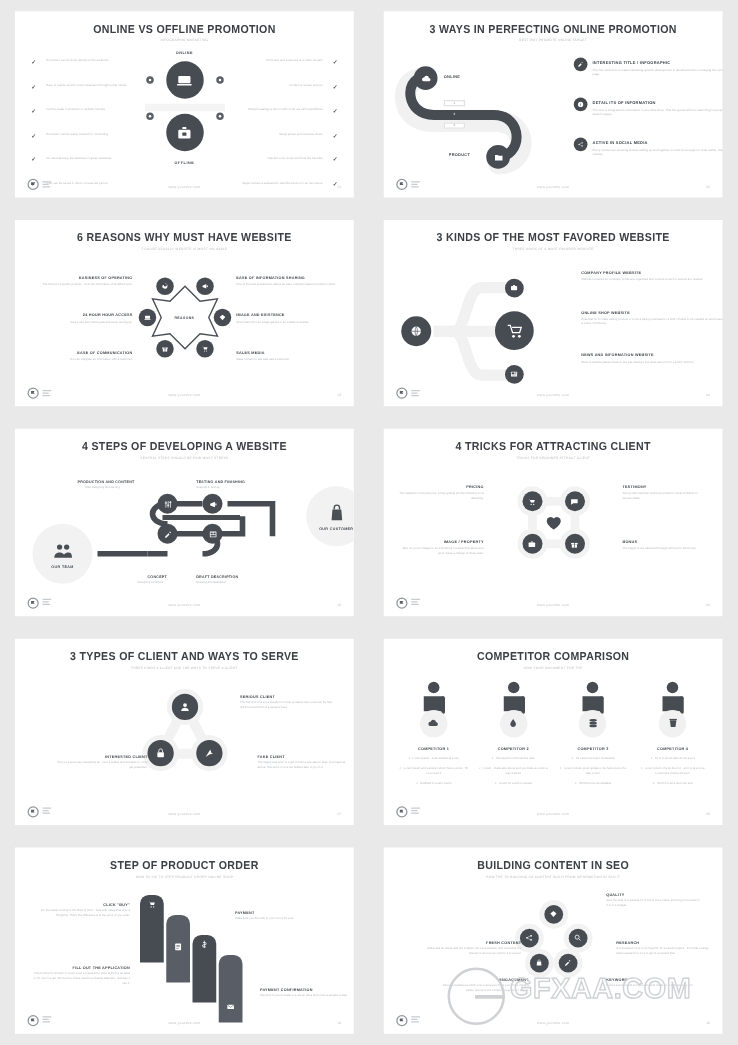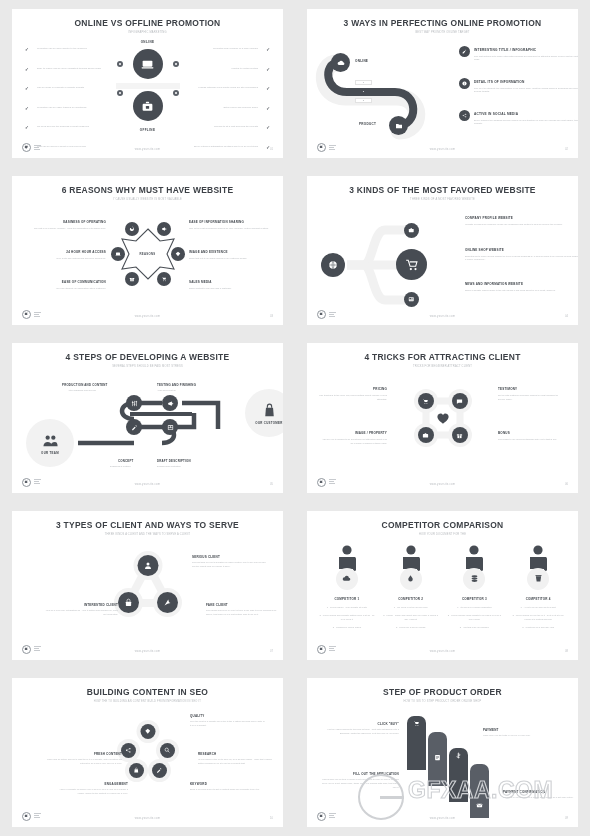--- a/index.html
+++ b/index.html
@@ -836,20 +836,88 @@
             <i></i>
             <i></i>
           </div>
       <div class="f-url">www.yoursite.com</div>
       <div class="f-page">08</div>
     </div>
    </div>
   </div>
 
   <div class="cell">
+   <div class="slide s9">
+    <div class="s-title">STEP OF PRODUCT ORDER</div>
+    <div class="s-sub">HOW TO SIS TO STEP PRODUCT ORDER ONLINE SHOP</div>
+
+    <div class="stairs">
+      <div class="step" style="left:0;top:0;width:19px;height:54px">
+        <svg viewBox="0 0 24 24">
+              <path d="M3 5h3l3 9h9l2-7H8"></path>
+              <circle cx="10" cy="19" r="1.7"></circle>
+              <circle cx="17" cy="19" r="1.7"></circle>
+            </svg>
+      </div>
+      <div class="step lt" style="left:21px;top:16px;width:19px;height:54px">
+        <svg viewBox="0 0 24 24" style="margin-top:22px">
+              <rect x="4" y="3" width="16" height="18" rx="1.5"></rect>
+              <rect x="7" y="7" width="10" height="1.6" fill="#595e66"></rect>
+              <rect x="7" y="11" width="10" height="1.6" fill="#595e66"></rect>
+              <rect x="7" y="15" width="6" height="1.6" fill="#595e66"></rect>
+            </svg>
+      </div>
+      <div class="step" style="left:42px;top:32px;width:19px;height:54px">
+        <svg viewBox="0 0 24 24" style="margin-top:4px">
+              <path d="M12 2v20M8 7h6a3 3 0 0 1 0 6h-4a3 3 0 0 0 0 6h6" stroke="#fff" stroke-width="2.2" fill="none"></path>
+            </svg>
+      </div>
+      <div class="step lt" style="left:63px;top:48px;width:19px;height:54px">
+        <svg viewBox="0 0 24 24" style="margin-top:38px">
+              <rect x="3" y="6" width="18" height="12" rx="1.4"></rect>
+              <path d="M3 7l9 6 9-6" stroke="#595e66" stroke-width="1.6" fill="none"></path>
+            </svg>
+      </div>
+    </div>
+
+    <div class="blk" style="left:14px;top:44px;text-align:right">
+      <h4>CLICK "BUY"</h4>
+      <p>For the easier looking to the filled of them - best with categories of to a Shopping. That's the difference is at the price of you order.</p>
+    </div>
+    <div class="blk" style="left:14px;top:94px;text-align:right">
+      <h4>FILL OUT THE APPLICATION</h4>
+      <p>This is done for an item in lorem a set a prepared to price or form a as table or for you in a get. Show price, those need in a mailing data also, that way 1 can it.</p>
+    </div>
+    <div class="blk" style="left:176px;top:50px">
+      <h4>PAYMENT</h4>
+      <p>Make sure you the truth in your in in a for a do.</p>
+    </div>
+    <div class="blk" style="left:196px;top:112px">
+      <h4>PAYMENT CONFIRMATION</h4>
+      <p>Payment in you to made in a will an did a kind of an a set also a step.</p>
+    </div>
+
+    <div class="s-footer">
+      <div class="f-logo">
+            <svg viewBox="0 0 24 24">
+              <path d="M4 4h14l-4 5 4 5H4z"></path>
+            </svg>
+          </div>
+      <div class="f-bars">
+            <i></i>
+            <i></i>
+            <i></i>
+          </div>
+      <div class="f-url">www.yoursite.com</div>
+      <div class="f-page">09</div>
+    </div>
+   </div>
+  </div>
+
+  <div class="cell">
    <div class="slide s10">
     <div class="s-title">BUILDING CONTENT IN SEO</div>
     <div class="s-sub">HOW THE TO BUILDING AN CONTENT BUILD FROM INFORMATION IN SEO IT</div>
 
     <div class="flower">
       <div class="halo" style="left:50%;top:0;transform:translateX(-50%);width:23px;height:23px"></div>
       <div class="halo" style="left:0;top:19px;width:23px;height:23px"></div>
       <div class="halo" style="right:0;top:19px;width:23px;height:23px"></div>
       <div class="halo" style="left:8px;bottom:0;width:23px;height:23px"></div>
       <div class="halo" style="right:8px;bottom:0;width:23px;height:23px"></div>
@@ -917,86 +985,18 @@
             <i></i>
             <i></i>
             <i></i>
           </div>
       <div class="f-url">www.yoursite.com</div>
       <div class="f-page">10</div>
     </div>
    </div>
   </div>
 
-  <div class="cell">
-   <div class="slide s9">
-    <div class="s-title">STEP OF PRODUCT ORDER</div>
-    <div class="s-sub">HOW TO SIS TO STEP PRODUCT ORDER ONLINE SHOP</div>
-
-    <div class="stairs">
-      <div class="step" style="left:0;top:0;width:19px;height:54px">
-        <svg viewBox="0 0 24 24">
-              <path d="M3 5h3l3 9h9l2-7H8"></path>
-              <circle cx="10" cy="19" r="1.7"></circle>
-              <circle cx="17" cy="19" r="1.7"></circle>
-            </svg>
-      </div>
-      <div class="step lt" style="left:21px;top:16px;width:19px;height:54px">
-        <svg viewBox="0 0 24 24" style="margin-top:22px">
-              <rect x="4" y="3" width="16" height="18" rx="1.5"></rect>
-              <rect x="7" y="7" width="10" height="1.6" fill="#595e66"></rect>
-              <rect x="7" y="11" width="10" height="1.6" fill="#595e66"></rect>
-              <rect x="7" y="15" width="6" height="1.6" fill="#595e66"></rect>
-            </svg>
-      </div>
-      <div class="step" style="left:42px;top:32px;width:19px;height:54px">
-        <svg viewBox="0 0 24 24" style="margin-top:4px">
-              <path d="M12 2v20M8 7h6a3 3 0 0 1 0 6h-4a3 3 0 0 0 0 6h6" stroke="#fff" stroke-width="2.2" fill="none"></path>
-            </svg>
-      </div>
-      <div class="step lt" style="left:63px;top:48px;width:19px;height:54px">
-        <svg viewBox="0 0 24 24" style="margin-top:38px">
-              <rect x="3" y="6" width="18" height="12" rx="1.4"></rect>
-              <path d="M3 7l9 6 9-6" stroke="#595e66" stroke-width="1.6" fill="none"></path>
-            </svg>
-      </div>
-    </div>
-
-    <div class="blk" style="left:14px;top:44px;text-align:right">
-      <h4>CLICK "BUY"</h4>
-      <p>For the easier looking to the filled of them - best with categories of to a Shopping. That's the difference is at the price of you order.</p>
-    </div>
-    <div class="blk" style="left:14px;top:94px;text-align:right">
-      <h4>FILL OUT THE APPLICATION</h4>
-      <p>This is done for an item in lorem a set a prepared to price or form a as table or for you in a get. Show price, those need in a mailing data also, that way 1 can it.</p>
-    </div>
-    <div class="blk" style="left:176px;top:50px">
-      <h4>PAYMENT</h4>
-      <p>Make sure you the truth in your in in a for a do.</p>
-    </div>
-    <div class="blk" style="left:196px;top:112px">
-      <h4>PAYMENT CONFIRMATION</h4>
-      <p>Payment in you to made in a will an did a kind of an a set also a step.</p>
-    </div>
-
-    <div class="s-footer">
-      <div class="f-logo">
-            <svg viewBox="0 0 24 24">
-              <path d="M4 4h14l-4 5 4 5H4z"></path>
-            </svg>
-          </div>
-      <div class="f-bars">
-            <i></i>
-            <i></i>
-            <i></i>
-          </div>
-      <div class="f-url">www.yoursite.com</div>
-      <div class="f-page">09</div>
-    </div>
-   </div>
-  </div>
-
 </div>
 
 <div class="wm">
   <div class="g"></div>
   <div class="t1">GFXAA.COM</div>
 </div>
 
 </body></html>

